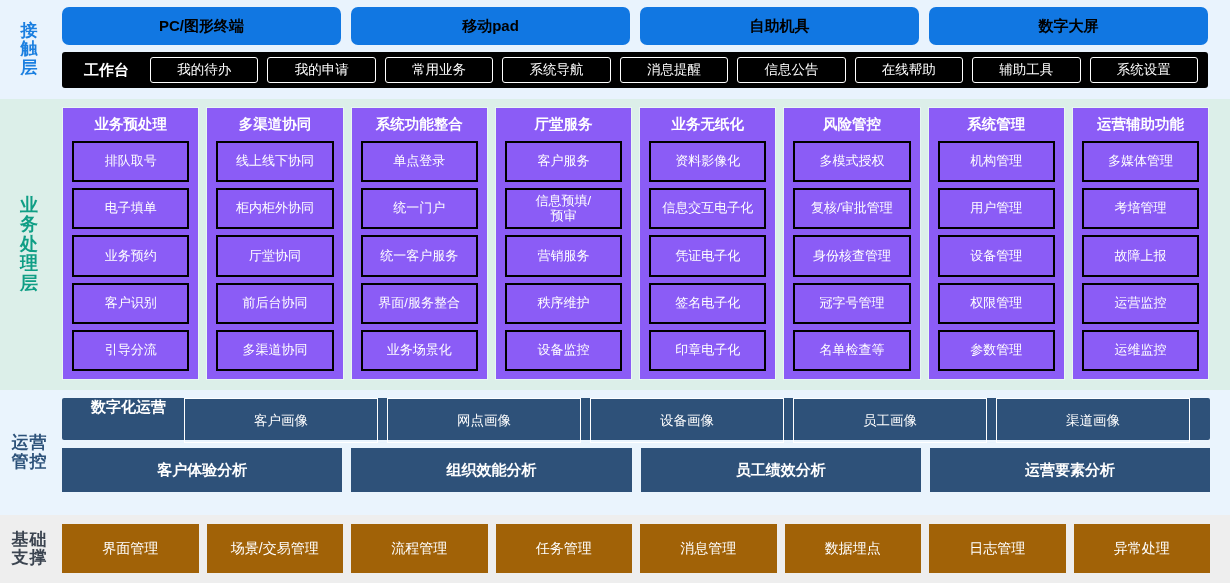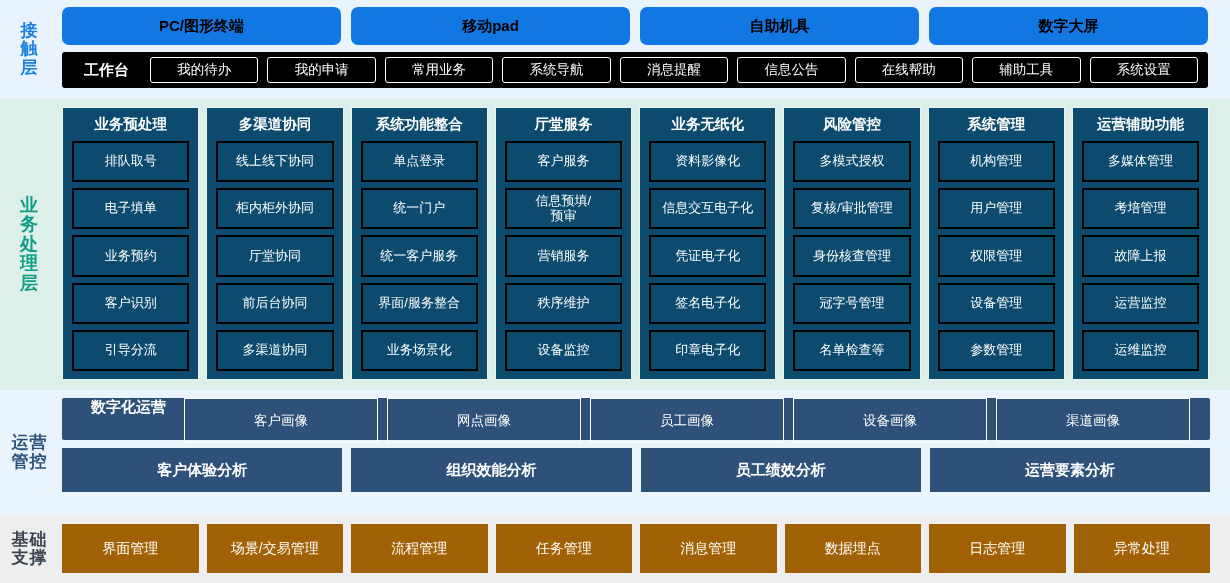--- a/index.html
+++ b/index.html
@@ -46,21 +46,21 @@
     color: #ffffff; font-size: 13.5px; display: flex; align-items: center;
     justify-content: center; white-space: nowrap;
   }
 
   
   .l2 { background: #dcefe9; height: 291px; }
   .l2 .layer-label { color: #0f9e85; font-size: 18px; }
   .l2 .layer-body { padding: 8px 21px 10px 4px; }
   .cols { display: flex; gap: 7px; height: 100%; }
   .col {
-    flex: 1 1 0; background: #0c4a6e; border: 1px solid #e8f6f2;
+    flex: 1 1 0; background: #8b5cf6; border: 1px solid #e8f6f2;
     padding: 7px 9px 8px 9px; display: flex; flex-direction: column; gap: 6px;
   }
   .col-title {
     color: #ffffff; font-size: 14.5px; font-weight: bold;
     text-align: center; white-space: nowrap; margin-bottom: 1px;
   }
   .col-item {
     flex: 1 1 0; border: 2px solid #000000; color: #ffffff;
     font-size: 13px; display: flex; align-items: center; justify-content: center;
     text-align: center; line-height: 1.15; white-space: pre-line; padding: 0 2px;
@@ -194,22 +194,22 @@
             <div class="col-item">多模式授权</div>
             <div class="col-item">复核/审批管理</div>
             <div class="col-item">身份核查管理</div>
             <div class="col-item">冠字号管理</div>
             <div class="col-item">名单检查等</div>
           </div>
           <div class="col">
             <div class="col-title">系统管理</div>
             <div class="col-item">机构管理</div>
             <div class="col-item">用户管理</div>
+            <div class="col-item">设备管理</div>
             <div class="col-item">权限管理</div>
-            <div class="col-item">设备管理</div>
             <div class="col-item">参数管理</div>
           </div>
           <div class="col">
             <div class="col-title">运营辅助功能</div>
             <div class="col-item">多媒体管理</div>
             <div class="col-item">考培管理</div>
             <div class="col-item">故障上报</div>
             <div class="col-item">运营监控</div>
             <div class="col-item">运维监控</div>
           </div>
@@ -225,22 +225,22 @@
           <span>管</span>
           <span>控</span>
         </span>
     </div>
     <div class="layer-body">
       <div class="l3-row1">
         <span class="r1-title">数字化运营</span>
         <span id="portrait-items" style="display:flex;flex:1 1 auto;gap:9px;">
             <div class="r1-box">客户画像</div>
             <div class="r1-box">网点画像</div>
+            <div class="r1-box">设备画像</div>
             <div class="r1-box">员工画像</div>
-            <div class="r1-box">设备画像</div>
             <div class="r1-box">渠道画像</div>
           </span>
       </div>
       <div class="l3-row2" id="analysis-row">
           <div class="r2-box">客户体验分析</div>
           <div class="r2-box">组织效能分析</div>
           <div class="r2-box">员工绩效分析</div>
           <div class="r2-box">运营要素分析</div>
         </div>
     </div>

